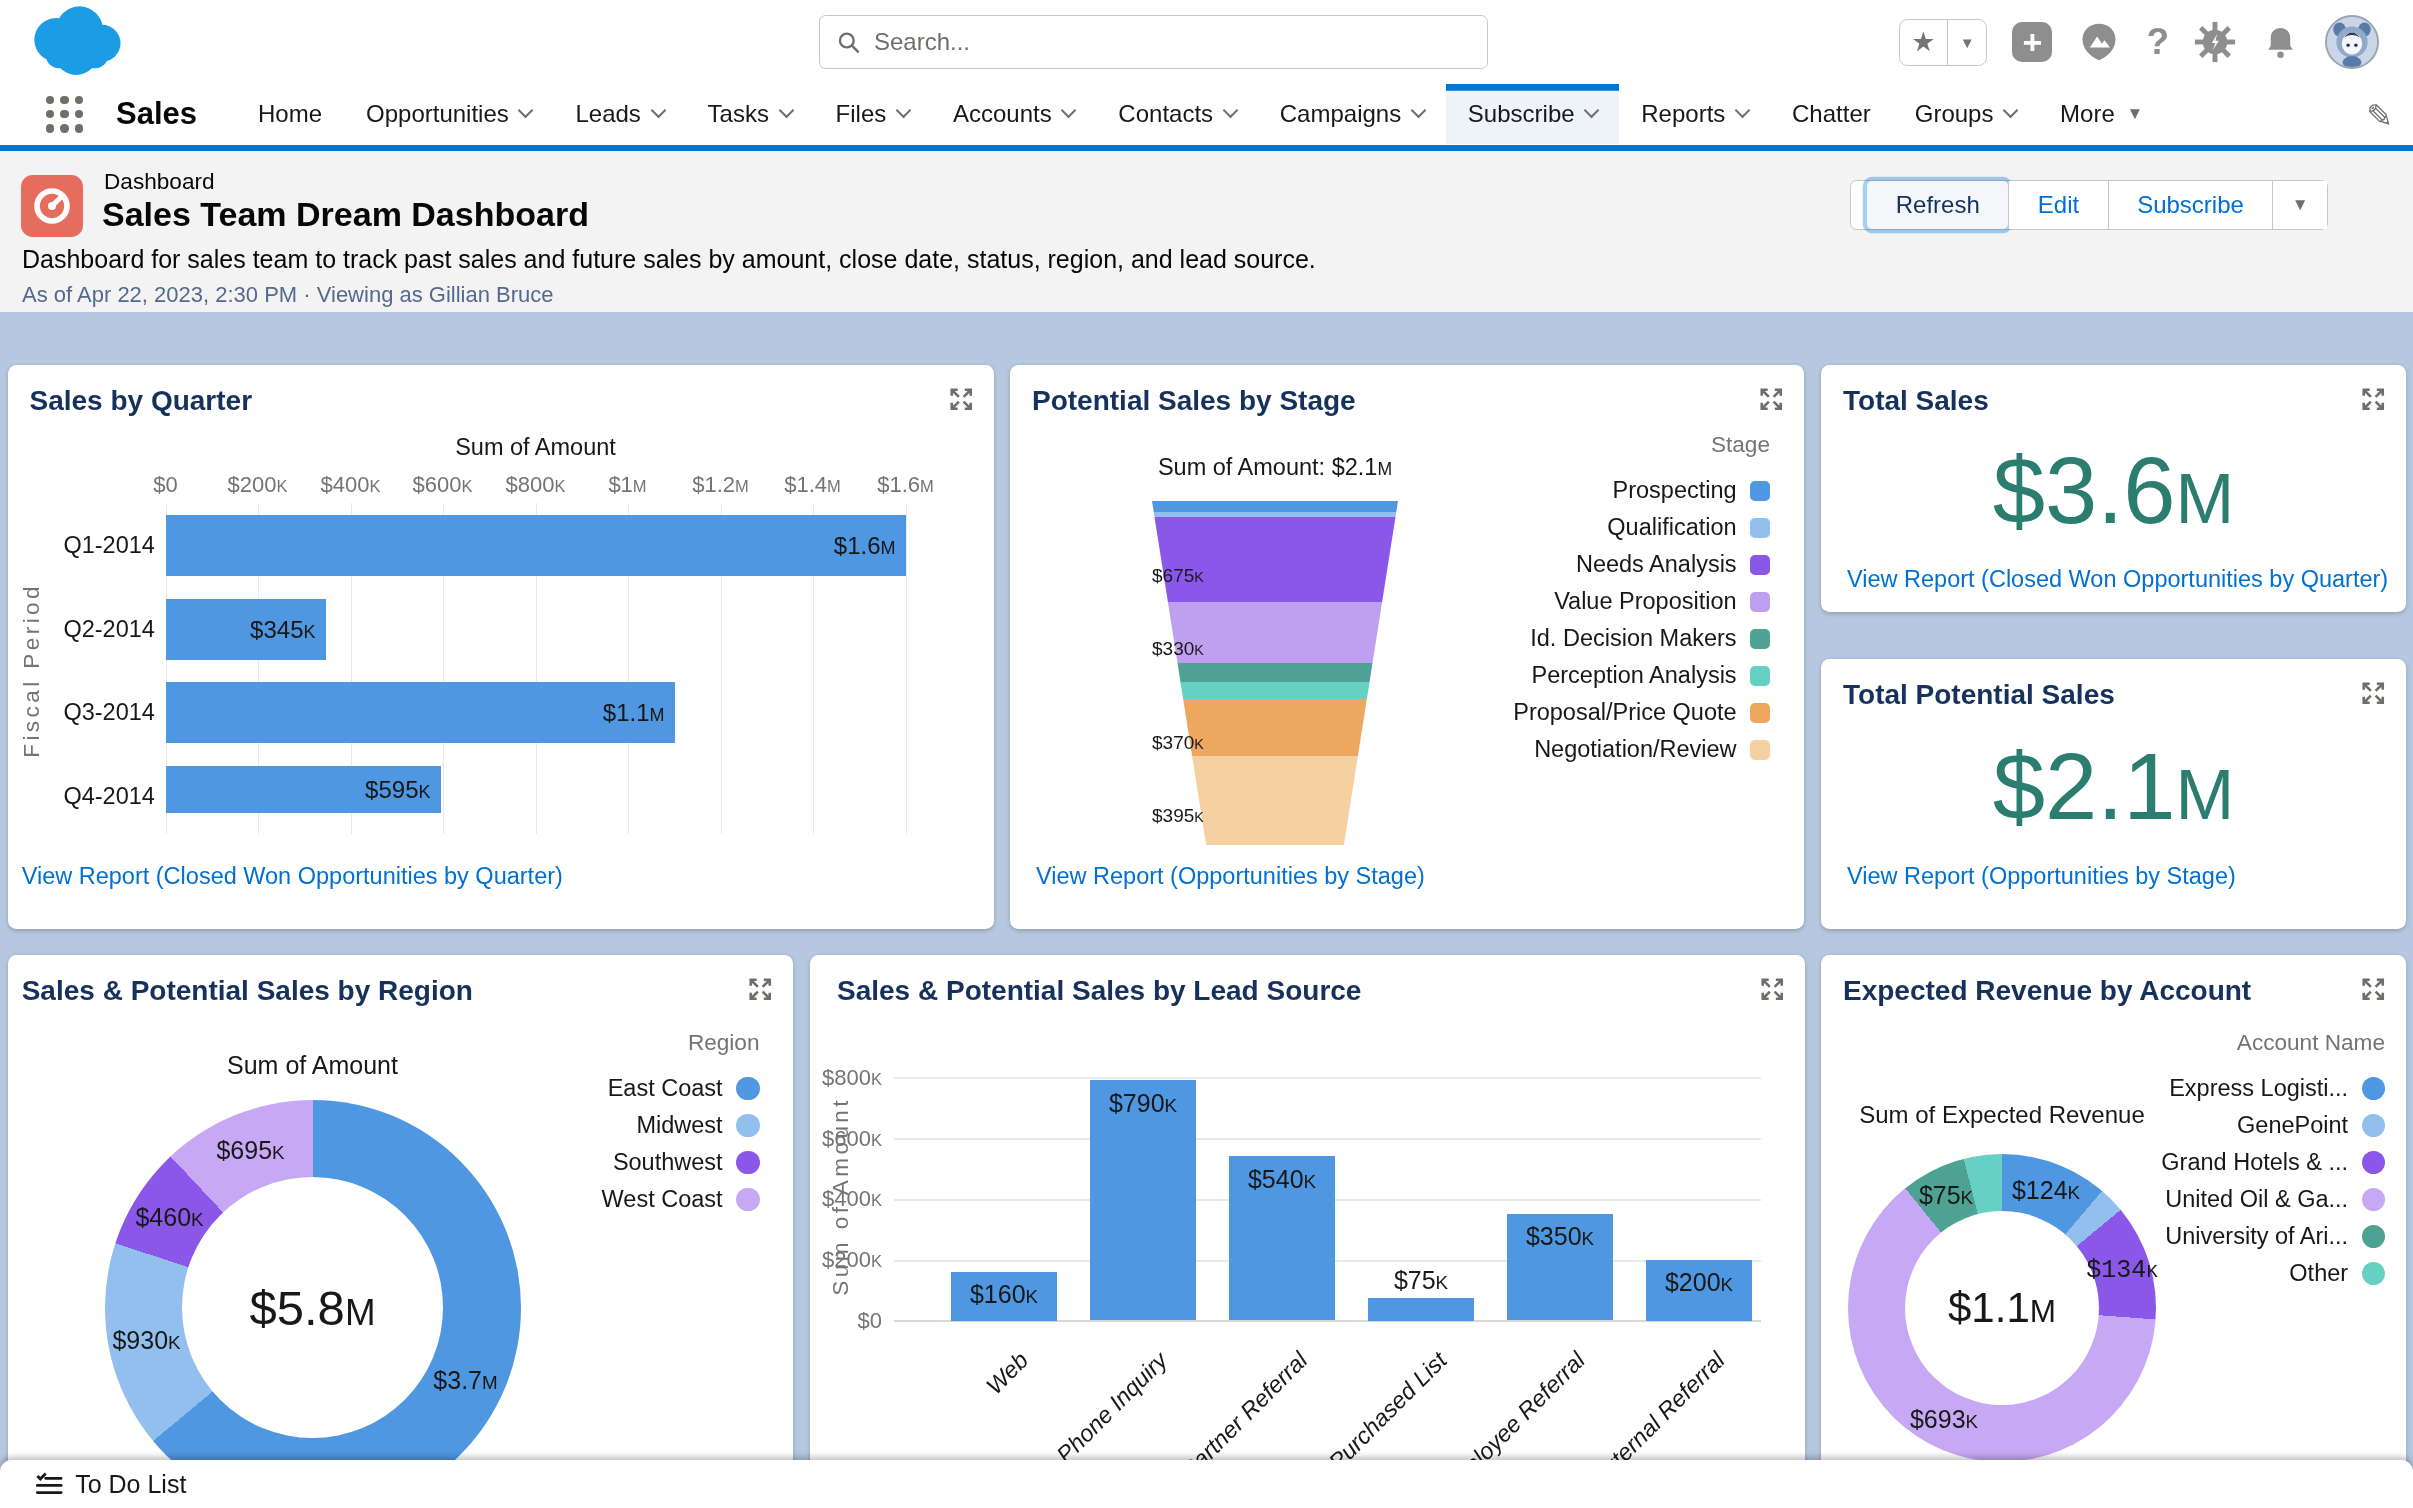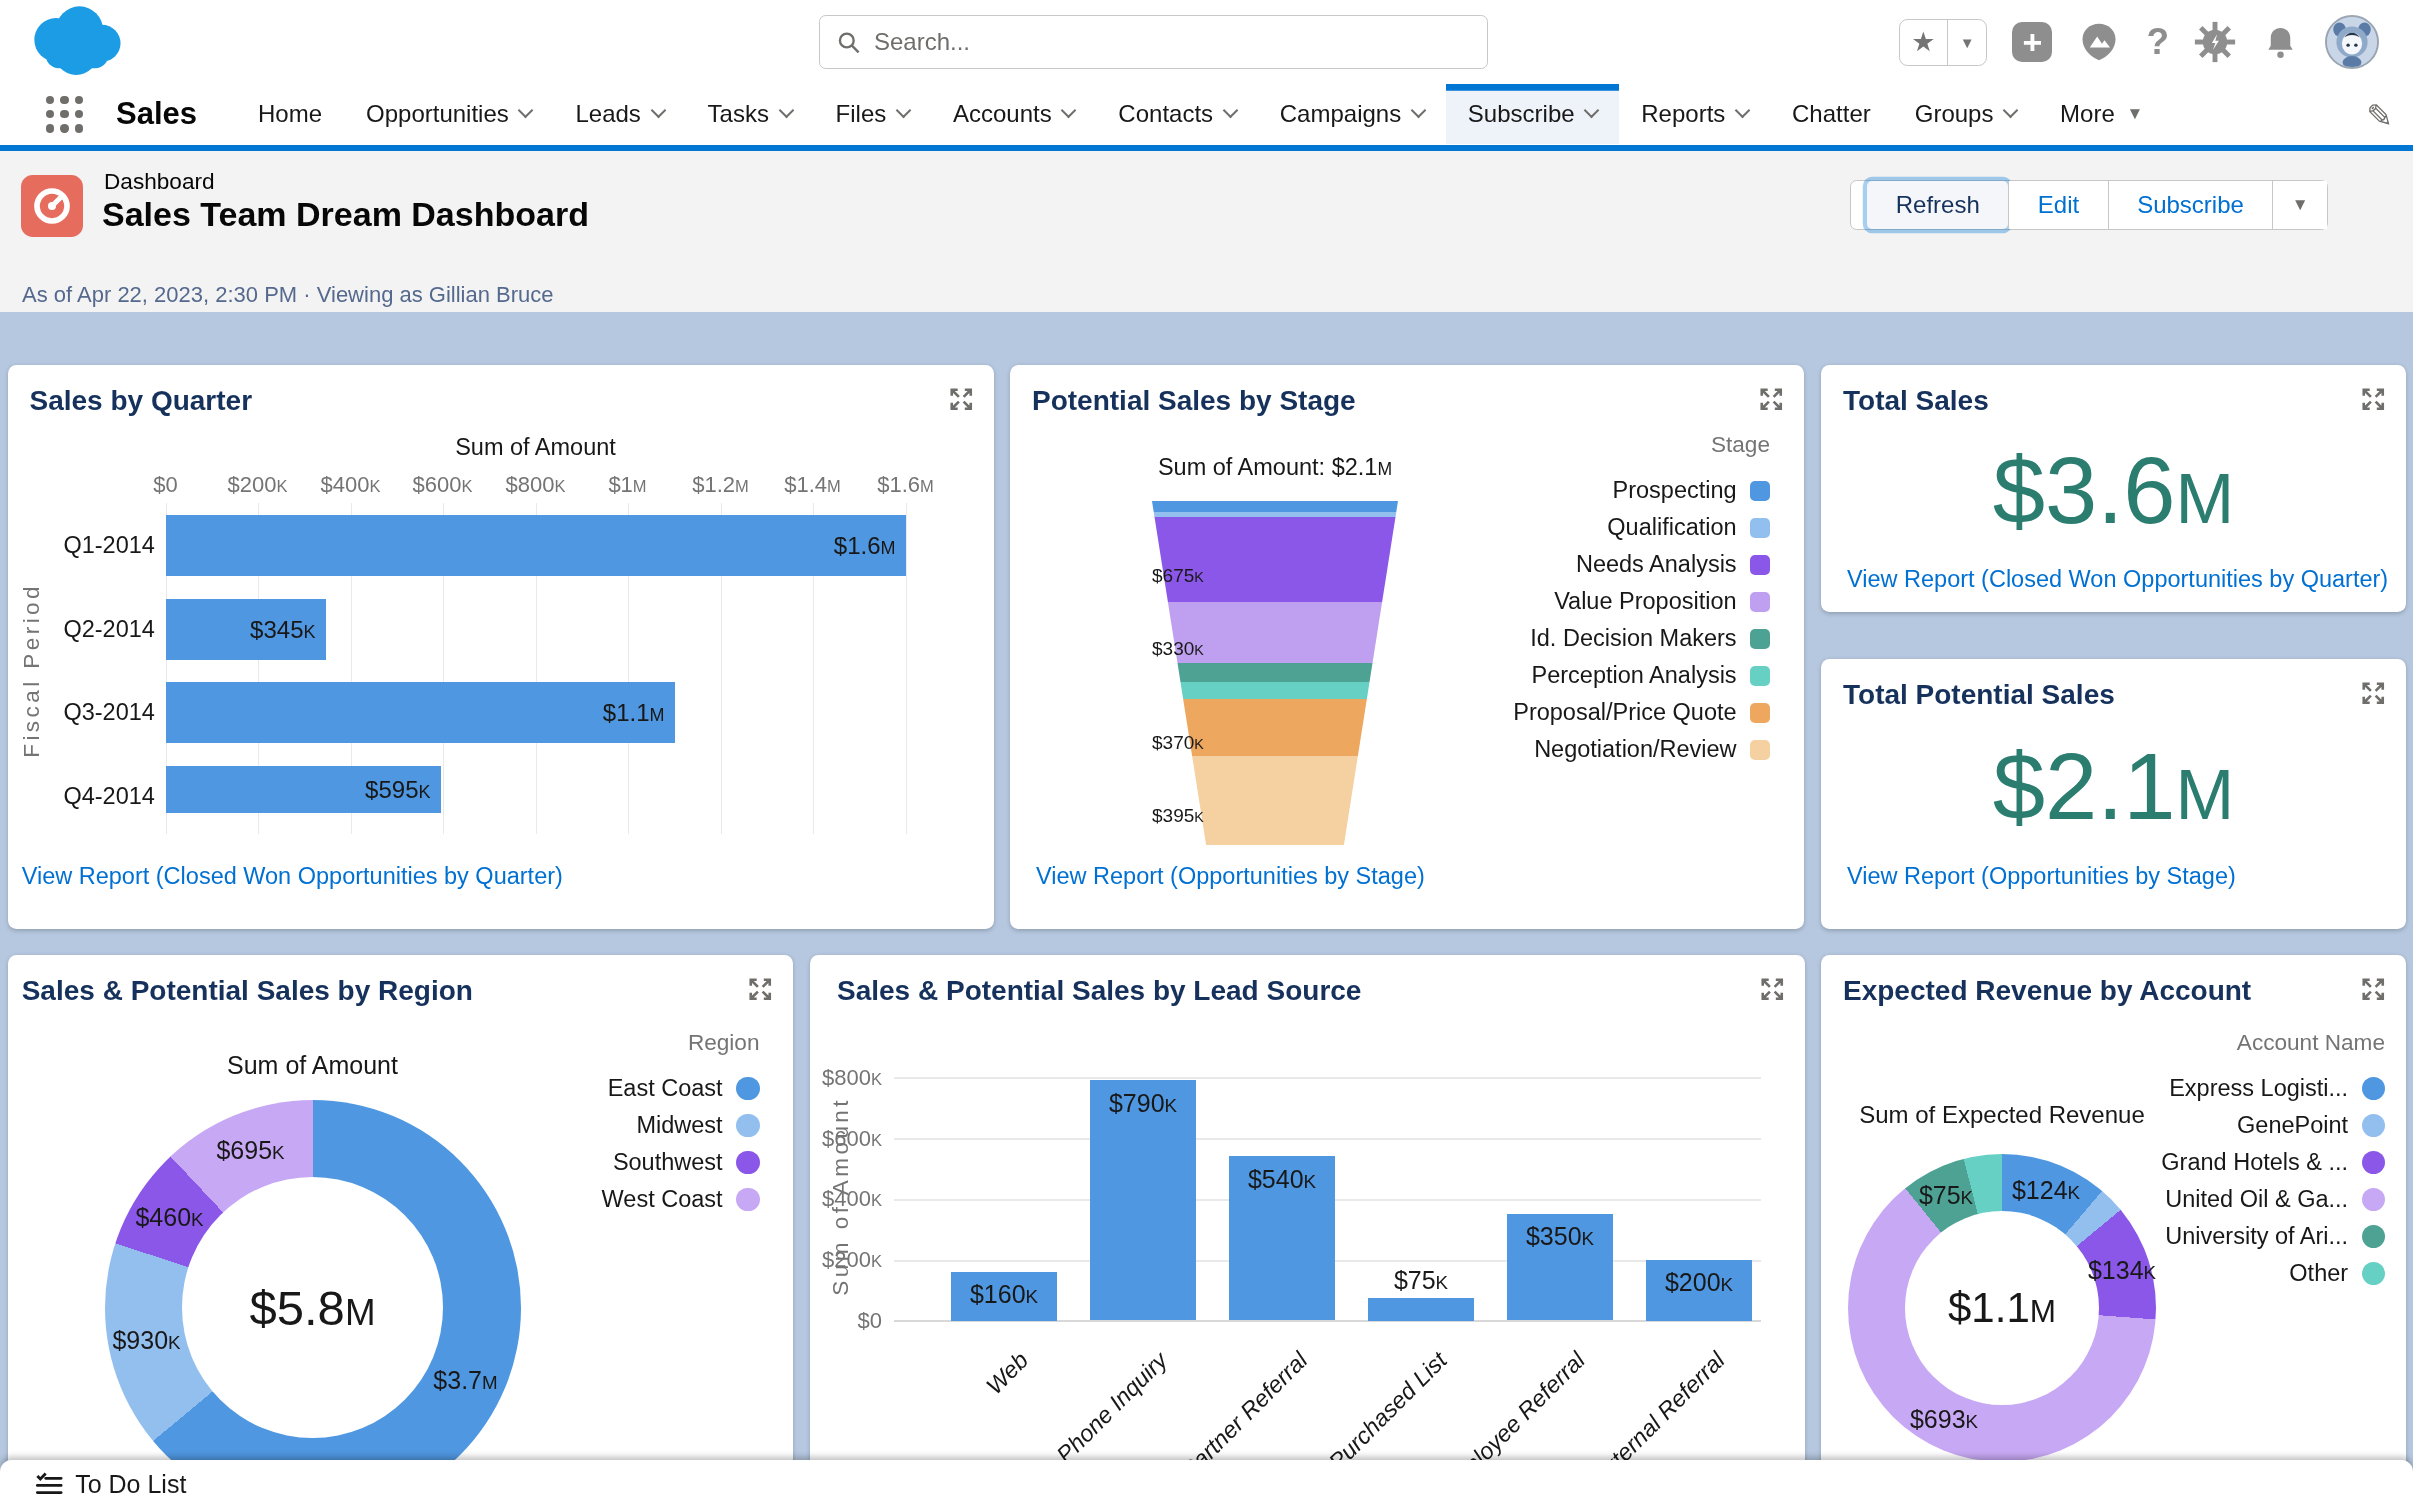--- a/index.html
+++ b/index.html
@@ -237,20 +237,21 @@
   <div class="pageheader">
     <div class="dashicon">
       <svg width="40" height="40" viewBox="0 0 24 24">
           <circle cx="12" cy="12" r="9" fill="none" stroke="#fff" stroke-width="3.4"></circle>
           <path d="M12 12 L17 7" stroke="#fff" stroke-width="3" stroke-linecap="round"></path>
           <circle cx="12" cy="12" r="2.4" fill="#fff"></circle>
         </svg>
     </div>
     <div class="eyebrow">Dashboard</div>
     <div class="pagetitle">Sales Team Dream Dashboard</div>
+    <div class="pagedesc">Dashboard for sales team to track past sales and future sales by amount, close date, status, region, and lead source.</div>
     <div class="pagemeta">As of Apr 22, 2023, 2:30 PM · Viewing as Gillian Bruce</div>
     <div class="btngroup">
       <div class="btn refresh">Refresh</div>
       <div class="btn">Edit</div>
       <div class="btn">Subscribe</div>
       <div class="btn caret">
           <span>▼</span>
         </div>
     </div>
   </div>
@@ -503,21 +504,21 @@
           <path d="M15 4h5v5M20 4l-6 6"></path>
           <path d="M9 20H4v-5M4 20l6-6"></path>
           <path d="M15 20h5v-5M20 20l-6-6"></path>
         </g>
       </svg>
     <div class="dsub" style="left:181px;top:146px;font-size:24px;">Sum of Expected Revenue</div>
     <div id="expDonut">
         <div class="donut" style="left: 27px; top: 199px; height: 308px; width: 308px; background: conic-gradient(rgb(79, 151, 224) 0deg, rgb(79, 151, 224) 40.5818deg, rgb(147, 191, 239) 40.5818deg, rgb(147, 191, 239) 50.4deg, rgb(138, 87, 232) 50.4deg, rgb(138, 87, 232) 94.2545deg, rgb(199, 168, 244) 94.2545deg, rgb(199, 168, 244) 321.055deg, rgb(78, 162, 148) 321.055deg, rgb(78, 162, 148) 345.6deg, rgb(102, 208, 197) 345.6deg, rgb(102, 208, 197) 360deg);"></div>
         <div class="hole" style="left: 84px; top: 256px; height: 194px; width: 194px;"></div>
         <div class="dlab" style="left: 225px; top: 235px;">$124<span class="sfx">K</span></div>
-        <div class="dlab" style="left: 301px; top: 315px;">$134<span class="sfx">K</span></div>
+        <div class="dlab" style="left: 301px; top: 315px; font-family: Liberation Mono, monospace;">$134<span class="sfx">K</span></div>
         <div class="dlab" style="left: 123px; top: 464px;">$693<span class="sfx">K</span></div>
         <div class="dlab" style="left: 125px; top: 240px;">$75<span class="sfx">K</span></div>
         <div class="dcenter" style="left: 181px; top: 353px; font-size: 42px;">$1.1<span class="sfx">M</span></div>
       </div>
     <div id="expLegend" class="legend" style="right: 21px; top: 70px;">
         <div class="lt" style="margin-bottom: 10px;">Account Name</div>
         <div class="li">
           <span class="ltext">Express Logisti...</span>
           <span class="sw round" style="background: rgb(79, 151, 224);"></span>
         </div>

